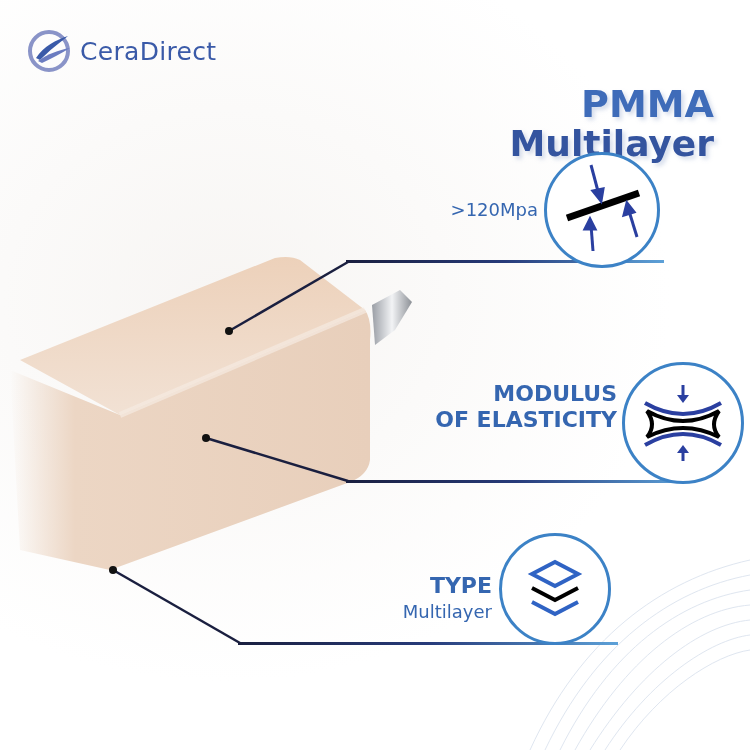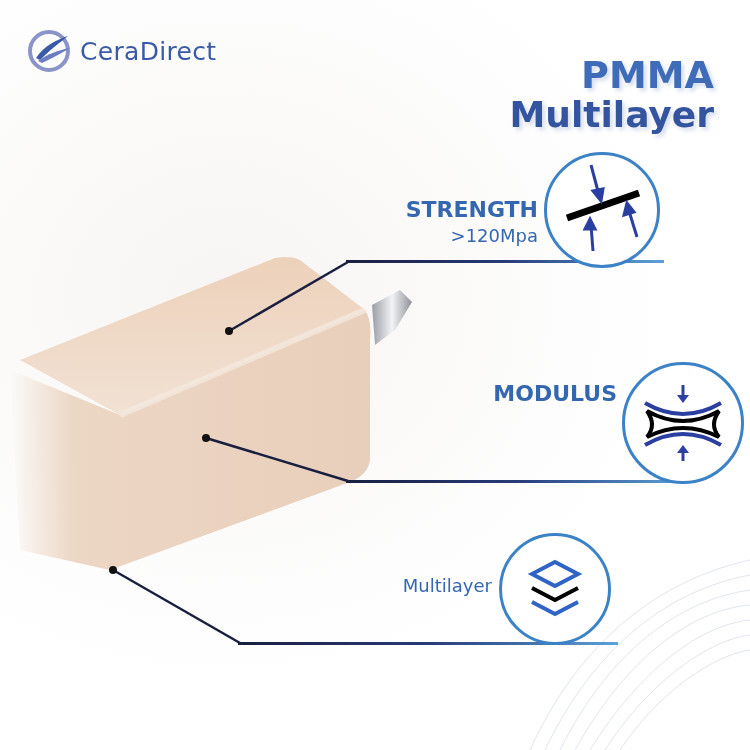--- a/index.html
+++ b/index.html
@@ -2,21 +2,21 @@
 <html><head>
 <meta charset="utf-8">
 <style>
   html,body{margin:0;padding:0;}
   body{width:750px;height:750px;overflow:hidden;background:#ffffff;position:relative;font-family:"DejaVu Sans",sans-serif;}
   .stage{position:absolute;left:0;top:0;width:750px;height:750px;background:radial-gradient(ellipse at 30% 40%, #f7f5f3 0%, #ffffff 60%);}
   .logo{position:absolute;left:26px;top:28px;display:flex;align-items:center;}
   .logo-mark{width:46px;height:46px;}
   .logo-text{font-weight:normal;font-size:25px;color:#3a5aa8;margin-left:8px;letter-spacing:0.3px;}
   .title{position:absolute;right:36px;top:56px;text-align:right;font-weight:bold;color:#3d5da8;line-height:1.05;text-shadow:3px 3px 4px rgba(140,160,200,.35);}
-  .title .l1{font-size:38px;color:#3f6cb9;}
+  .title .l1{font-size:38px;color:#3f6cb9;margin-top:29px;}
   .title .l2{font-size:36px;color:#34549f;}
   .feat{position:absolute;text-align:right;}
   .feat .h{font-weight:bold;color:#3566b0;font-size:22px;line-height:26px;}
   .feat .v{color:#3566b0;font-size:18px;line-height:26px;}
   .circle{position:absolute;border:3px solid #3c82c6;border-radius:50%;background:#fff;box-sizing:border-box;}
   .circle svg{position:absolute;left:0;top:0;}
   .hline{position:absolute;height:3px;background:linear-gradient(90deg,#1a1f3f 0%,#273b7a 50%,#5da1d8 100%);}
   .block{position:absolute;left:0;top:250px;width:420px;height:420px;}
   .swoosh{position:absolute;right:0;bottom:0;width:260px;height:260px;}
 </style>
@@ -87,55 +87,56 @@
       <circle cx="229" cy="331" r="4"></circle>
       <circle cx="206" cy="438" r="4"></circle>
       <circle cx="113" cy="570" r="4"></circle>
     </g>
   </svg>
   <div class="hline" style="left:346px;top:260px;width:318px;"></div>
   <div class="hline" style="left:346px;top:480px;width:340px;"></div>
   <div class="hline" style="left:238px;top:642px;width:380px;"></div>
 
   <div class="feat" style="right:212px;top:197px;">
-    <div class="h">STRENGTH</div>
     <div class="v">&gt;120Mpa</div>
   </div>
   <div class="circle" style="left:544px;top:152px;width:116px;height:116px;">
     <svg width="110" height="110" viewBox="0 0 110 110">
       <line x1="20" y1="63" x2="92" y2="38" stroke="#000" stroke-width="7"></line>
       <g stroke="#2a3fa0" stroke-width="3" fill="#2a3fa0">
         <line x1="44" y1="10" x2="52" y2="40"></line>
           <polygon points="46,36 56,34 54,46"></polygon>
         <line x1="46" y1="96" x2="44" y2="70"></line>
           <polygon points="38,74 48,74 43,64"></polygon>
         <line x1="90" y1="82" x2="82" y2="56"></line>
           <polygon points="77,60 87,57 80,48"></polygon>
       </g>
     </svg>
   </div>
 
   <div class="feat" style="right:133px;top:381px;">
     <div class="h">MODULUS</div>
+    <div class="h">OF ELASTICITY</div>
   </div>
   <div class="circle" style="left:622px;top:362px;width:122px;height:122px;">
     <svg width="116" height="116" viewBox="0 0 116 116">
       <path d="M20 38 Q 58 60 96 38" stroke="#2a3fa0" stroke-width="4" fill="none"></path>
       <path d="M20 80 Q 58 58 96 80" stroke="#2a3fa0" stroke-width="4" fill="none"></path>
       <path d="M22 46 Q 58 66 94 46 Q 84 60 94 72 Q 58 54 22 72 Q 32 60 22 46 Z" stroke="#000" stroke-width="4" fill="none"></path>
       <g fill="#2a3fa0">
           <line x1="58" y1="20" x2="58" y2="34" stroke="#2a3fa0" stroke-width="3"></line>
           <polygon points="52,30 64,30 58,38"></polygon>
       <line x1="58" y1="96" x2="58" y2="84" stroke="#2a3fa0" stroke-width="3"></line>
           <polygon points="52,88 64,88 58,80"></polygon>
         </g>
     </svg>
   </div>
 
   <div class="feat" style="right:258px;top:573px;">
+    <div class="h">TYPE</div>
     <div class="v">Multilayer</div>
   </div>
   <div class="circle" style="left:499px;top:533px;width:112px;height:112px;">
     <svg width="106" height="106" viewBox="0 0 106 106">
       <path d="M30 38 L 53 26 L 76 38 L 53 50 Z" stroke="#2f63c4" stroke-width="4" fill="none"></path>
       <path d="M30 52 L 53 64 L 76 52" stroke="#000" stroke-width="4" fill="none"></path>
       <path d="M30 66 L 53 78 L 76 66" stroke="#2f63c4" stroke-width="4" fill="none"></path>
     </svg>
   </div>
 

